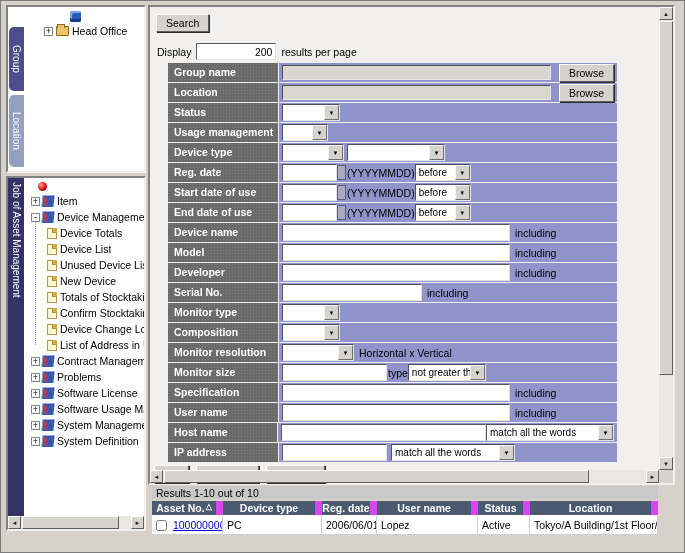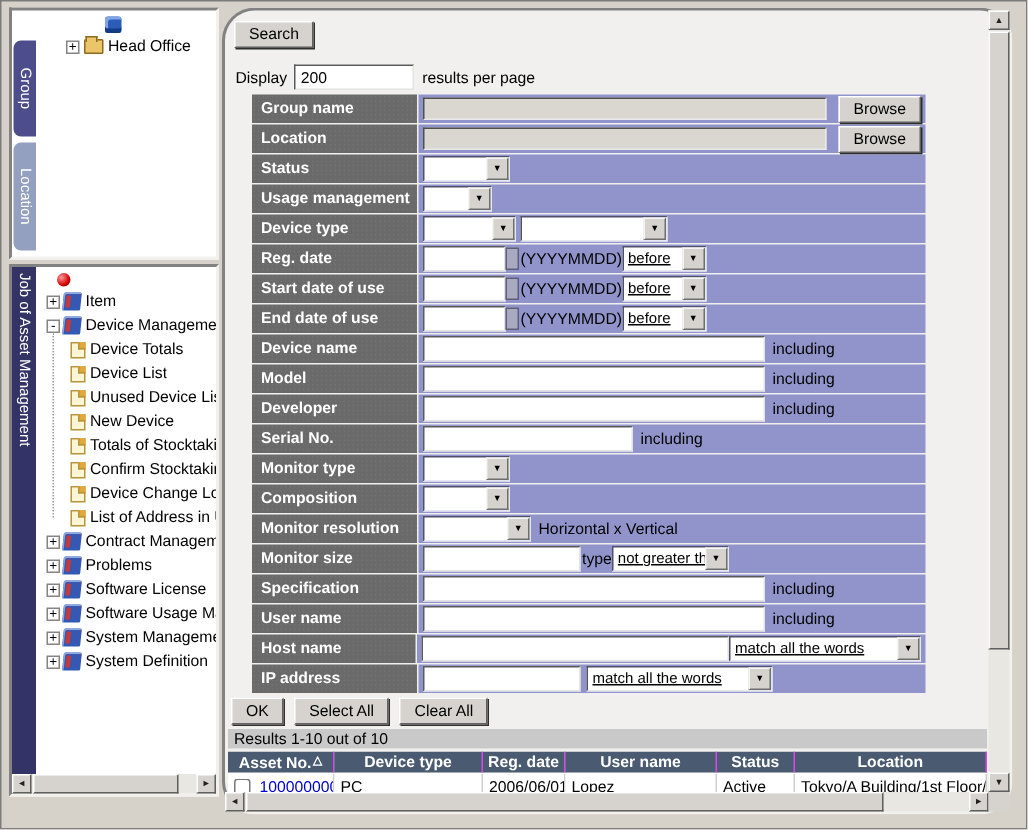--- a/index.html
+++ b/index.html
@@ -47,61 +47,61 @@
               background:#fdf6d4; border:1px solid #b9953d; position:relative; }
   .page-icon::after{ content:""; position:absolute; right:-1px; top:-1px; width:4px; height:4px;
                      background:#e0a93c; border-left:1px solid #b9953d; border-bottom:1px solid #b9953d; }
   .ti .tlabel{ margin-left:3px; overflow:hidden; }
   .branch-children{ position:relative; }
   .branch-children::before{ content:""; position:absolute; left:11px; top:-4px; bottom:8px;
                             border-left:1px dotted #9a9a9a; }
   .sel{ background:#0f2e6e; color:#fff; padding:0 2px; }
 
   
-  .p-main{ left:147px; top:4px; width:527px; height:538px; background:#f1f0ee;border-radius:22px; }
+  .p-main{ left:147px; top:4px; width:527px; height:480px; background:#f1f0ee; }
   .btn{ display:inline-block; background:#d6d3ce; border:1px solid;
         border-color:#ffffff #5f5f5f #5f5f5f #ffffff; box-shadow:1px 1px 0 #2e2e2e;
         padding:2px 9px; font-size:10.5px; cursor:pointer; }
   .search-btn{ position:absolute; left:6px; top:7px; }
   .disp-row{ position:absolute; left:7px; top:36px; display:flex; align-items:center; gap:5px; }
   .inp{ background:#fff; border:1px solid; border-color:#5a5a5a #e3e3e3 #e3e3e3 #5a5a5a;
         height:17px; font-size:10.5px; font-family:"Liberation Sans",sans-serif; padding:0 3px; }
-  .disp-row .inp{ width:80px; }
+  .disp-row .inp{ width:80px; text-align:right; }
 
   .form{ position:absolute; left:4px; top:56px; width:449px;margin-left:14px; }
   .row{ display:flex; height:19px; margin-bottom:1px; }
   .rlabel{ width:110px; background:#6a6a6a; color:#fff; font-weight:bold;
            padding:3px 0 0 6px; font-size:10.5px; white-space:nowrap; overflow:hidden;
            background-image:radial-gradient(rgba(255,255,255,.14) 15%, transparent 16%);
            background-size:3px 3px; }
   .rval{ flex:1; margin-left:1px; background:#9194cb; display:flex; align-items:center;
          padding:0 3px; white-space:nowrap; }
   .ro{ flex:1; background:#d9d7d0; height:15px; border:1px solid; margin-right:8px;
        border-color:#4f4f4f #e9e9e9 #e9e9e9 #4f4f4f; }
   .cbo{ display:inline-flex; height:17px; background:#fff; border:1px solid;
         border-color:#50506a #e6e6ef #e6e6ef #50506a; cursor:pointer; }
-  .cbo-txt{ flex:1; padding:2px 2px 0 3px; font-size:10px; overflow:hidden; white-space:nowrap;text-decoration:underline; }
+  .cbo-txt{ flex:1; padding:2px 2px 0 3px; font-size:10px; overflow:hidden; white-space:nowrap; }
   .cbo-btn{ width:15px; background:#d6d3ce; border:1px solid;
             border-color:#f4f4f4 #6e6e6e #6e6e6e #f4f4f4;
             display:flex; align-items:center; justify-content:center; font-size:6px; color:#000; }
   .cw58{width:58px;} .cw46{width:46px;} .cw62{width:62px;} .cw98{width:98px; margin-left:3px;}
   .cw56{width:56px;} .cw72{width:72px;} .cw78{width:78px;} .cw128{width:128px; margin-left:auto;}
   .cw124{width:124px; margin-left:4px;}
   .w228{width:228px;} .w140{width:140px;} .w105{width:105px;} .w55{width:55px;} .w205{width:205px;}
   .mini{ width:9px; height:15px; background:#a9a9c2; border:1px solid #5e5e7a; flex:0 0 9px; }
   .sfx{ margin-left:5px; }
   .hint{ margin-left:1px;text-align:center; }
 
   .act-row{ position:absolute; left:4px; top:458px; display:flex; gap:7px; }
   .results-bar{ position:absolute; left:2px; top:479px; width:506px; height:13px;
                 background:#c9c9c9; padding:1px 4px; font-size:10.5px; }
   .rtable{ position:absolute; left:2px; top:494px; width:506px; overflow:hidden; }
   .thead,.trow{ display:grid; grid-template-columns:71px 99px 55px 101px 52px 1fr; }
   .th{ background:#4a5a70; color:#fff; font-weight:bold; font-size:10.5px; text-align:center;
-       padding:1px 0; border-right:1px solid #d946ef; height:14px; }
+       padding:1px 0; border-right:7px solid #d946ef; height:14px; }
   .td{ background:#fff; font-size:10.5px; padding:3px 0 0 4px; height:19px;
        border-right:1px solid #cfcfcf; border-bottom:1px solid #cfcfcf; white-space:nowrap; overflow:hidden; }
   .trow{ border-top:1px solid #fff; }
   .cb{ width:11px; height:11px; vertical-align:-2px; margin-right:3px; }
   a.lnk{ color:#0000cc; }
   .sort{ font-size:8px; vertical-align:3px; margin-left:1px; }
 
   
   .sbtn{ position:absolute; background:#d6d3ce; border:1px solid;
          border-color:#ffffff #5f5f5f #5f5f5f #ffffff;

